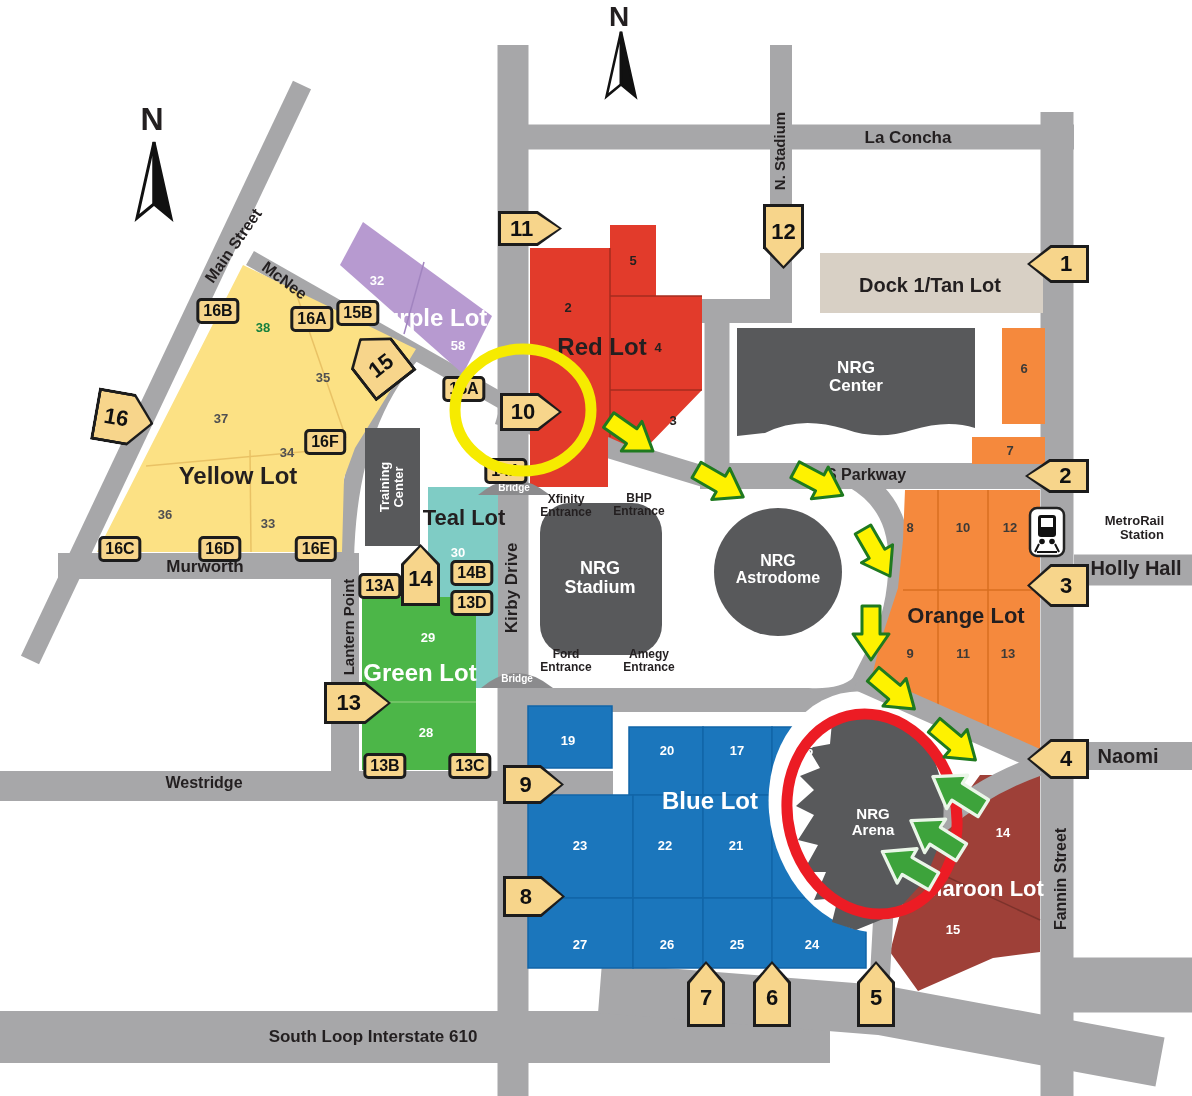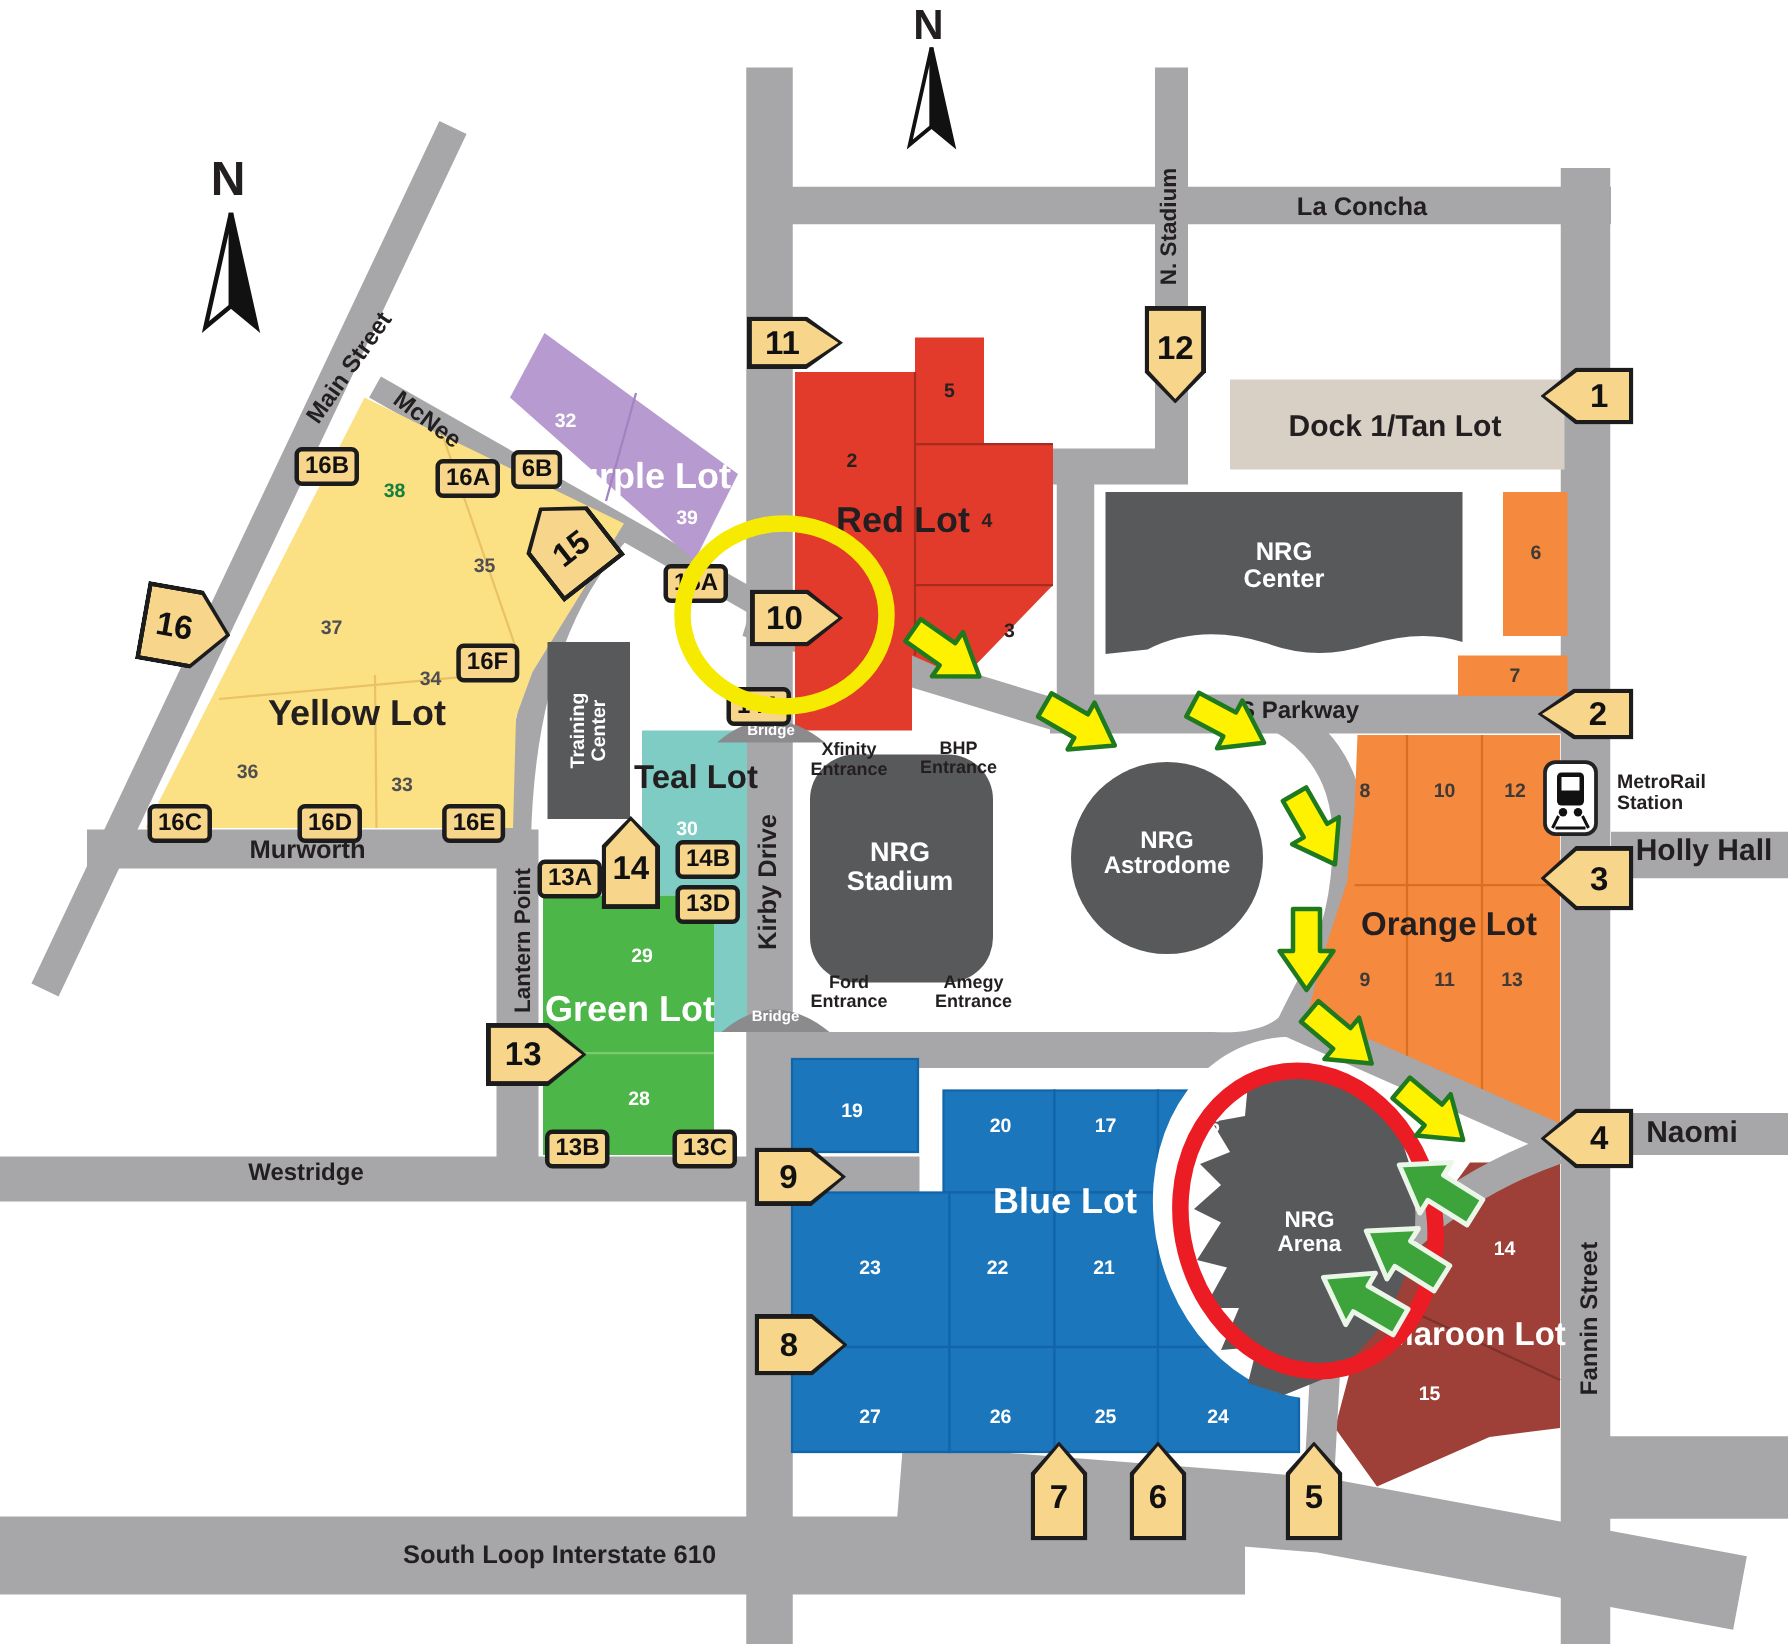--- a/index.html
+++ b/index.html
@@ -6,21 +6,21 @@
   html,body{margin:0;padding:0;background:#fff;}
   #map{position:relative;width:1192px;height:1096px;background:#fff;overflow:hidden;
        font-family:"Liberation Sans",sans-serif;}
   #base,#overlay{position:absolute;left:0;top:0;}
   #base{z-index:0;}
   #overlay{z-index:30;pointer-events:none;}
   .lbl{position:absolute;font-weight:700;white-space:nowrap;color:#231f20;z-index:10;
        transform:translate(-50%,-50%) rotate(var(--r,0deg));line-height:1.05;}
   .wrap{white-space:normal;text-align:center;}
   .white{color:#fff;}
-  .lbl-tl{transform:none;text-align:left;}
+  .lbl-tl{transform:none;text-align:right;}
   .fs9{font-size:10px}.fs11{font-size:12px}.fs13{font-size:13px}.fs15{font-size:15px}
   .fs16{font-size:16px}.fs17{font-size:17px}.fs18{font-size:18px}.fs20{font-size:20px}
   .fs22{font-size:22px}.fs24{font-size:24px}.fs28{font-size:28px}.fs32{font-size:32px}
   .sec{position:absolute;transform:translate(-50%,-50%);font:700 13px "Liberation Sans",sans-serif;z-index:10;}
   .badge{position:absolute;transform:translate(-50%,-50%);background:#f7d58b;border:3px solid #1c1c1c;
          border-radius:5px;font:700 16px "Liberation Sans",sans-serif;color:#111;padding:0 4px;
          line-height:20px;z-index:10;}
   .gate{position:absolute;background:#1c1c1c;z-index:10;}
   .gate-in{position:absolute;inset:3px;background:#f7d58b;display:flex;align-items:center;justify-content:center;
            font:700 22px "Liberation Sans",sans-serif;color:#111;box-sizing:border-box;}
@@ -199,21 +199,21 @@
   </g>
 </svg>
 
 <div class="sec" style="left: 263px; top: 327px; color: #15803d;">38</div>
     <div class="sec" style="left: 323px; top: 377px; color: rgb(79, 79, 81);">35</div>
     <div class="sec" style="left: 221px; top: 418px; color: rgb(79, 79, 81);">37</div>
     <div class="sec" style="left: 287px; top: 452px; color: rgb(79, 79, 81);">34</div>
     <div class="sec" style="left: 165px; top: 514px; color: rgb(79, 79, 81);">36</div>
     <div class="sec" style="left: 268px; top: 523px; color: rgb(79, 79, 81);">33</div>
     <div class="sec" style="left: 377px; top: 280px; color: rgb(255, 255, 255);">32</div>
-    <div class="sec" style="left: 458px; top: 345px; color: rgb(255, 255, 255);">39</div>
+    <div class="sec" style="left: 458px; top: 345px; color: rgb(255, 255, 255);">58</div>
     <div class="sec" style="left: 633px; top: 260px; color: rgb(38, 33, 31);">5</div>
     <div class="sec" style="left: 568px; top: 307px; color: rgb(38, 33, 31);">2</div>
     <div class="sec" style="left: 658px; top: 347px; color: rgb(38, 33, 31);">4</div>
     <div class="sec" style="left: 673px; top: 420px; color: rgb(38, 33, 31);">3</div>
     <div class="sec" style="left: 458px; top: 552px; color: rgb(255, 255, 255);">30</div>
     <div class="sec" style="left: 428px; top: 637px; color: rgb(255, 255, 255);">29</div>
     <div class="sec" style="left: 426px; top: 732px; color: rgb(255, 255, 255);">28</div>
     <div class="sec" style="left: 568px; top: 740px; color: rgb(255, 255, 255);">19</div>
     <div class="sec" style="left: 667px; top: 750px; color: rgb(255, 255, 255);">20</div>
     <div class="sec" style="left: 737px; top: 750px; color: rgb(255, 255, 255);">17</div>
@@ -311,21 +311,21 @@
         <span>15</span>
       </div>
     </div>
     <div class="gate gate-right" style="left: 94px; top: 392px; width: 60px; height: 53px; transform: rotate(10deg);">
       <div class="gate-in">
         <span>16</span>
       </div>
     </div>
     <div class="badge" style="left: 218px; top: 311px;">16B</div>
     <div class="badge" style="left: 312px; top: 319px;">16A</div>
-    <div class="badge" style="left: 358px; top: 313px;">6B</div>
+    <div class="badge" style="left: 358px; top: 313px;">15B</div>
     <div class="badge" style="left: 325px; top: 442px;">16F</div>
     <div class="badge" style="left: 120px; top: 549px;">16C</div>
     <div class="badge" style="left: 220px; top: 549px;">16D</div>
     <div class="badge" style="left: 316px; top: 549px;">16E</div>
     <div class="badge" style="left: 464px; top: 389px;">15A</div>
     <div class="badge" style="left: 506px; top: 439px; margin-top: 32px;">14A</div>
     <div class="badge" style="left: 472px; top: 573px;">14B</div>
     <div class="badge" style="left: 472px; top: 603px;">13D</div>
     <div class="badge" style="left: 380px; top: 586px;">13A</div>
     <div class="badge" style="left: 385px; top: 766px;">13B</div>

